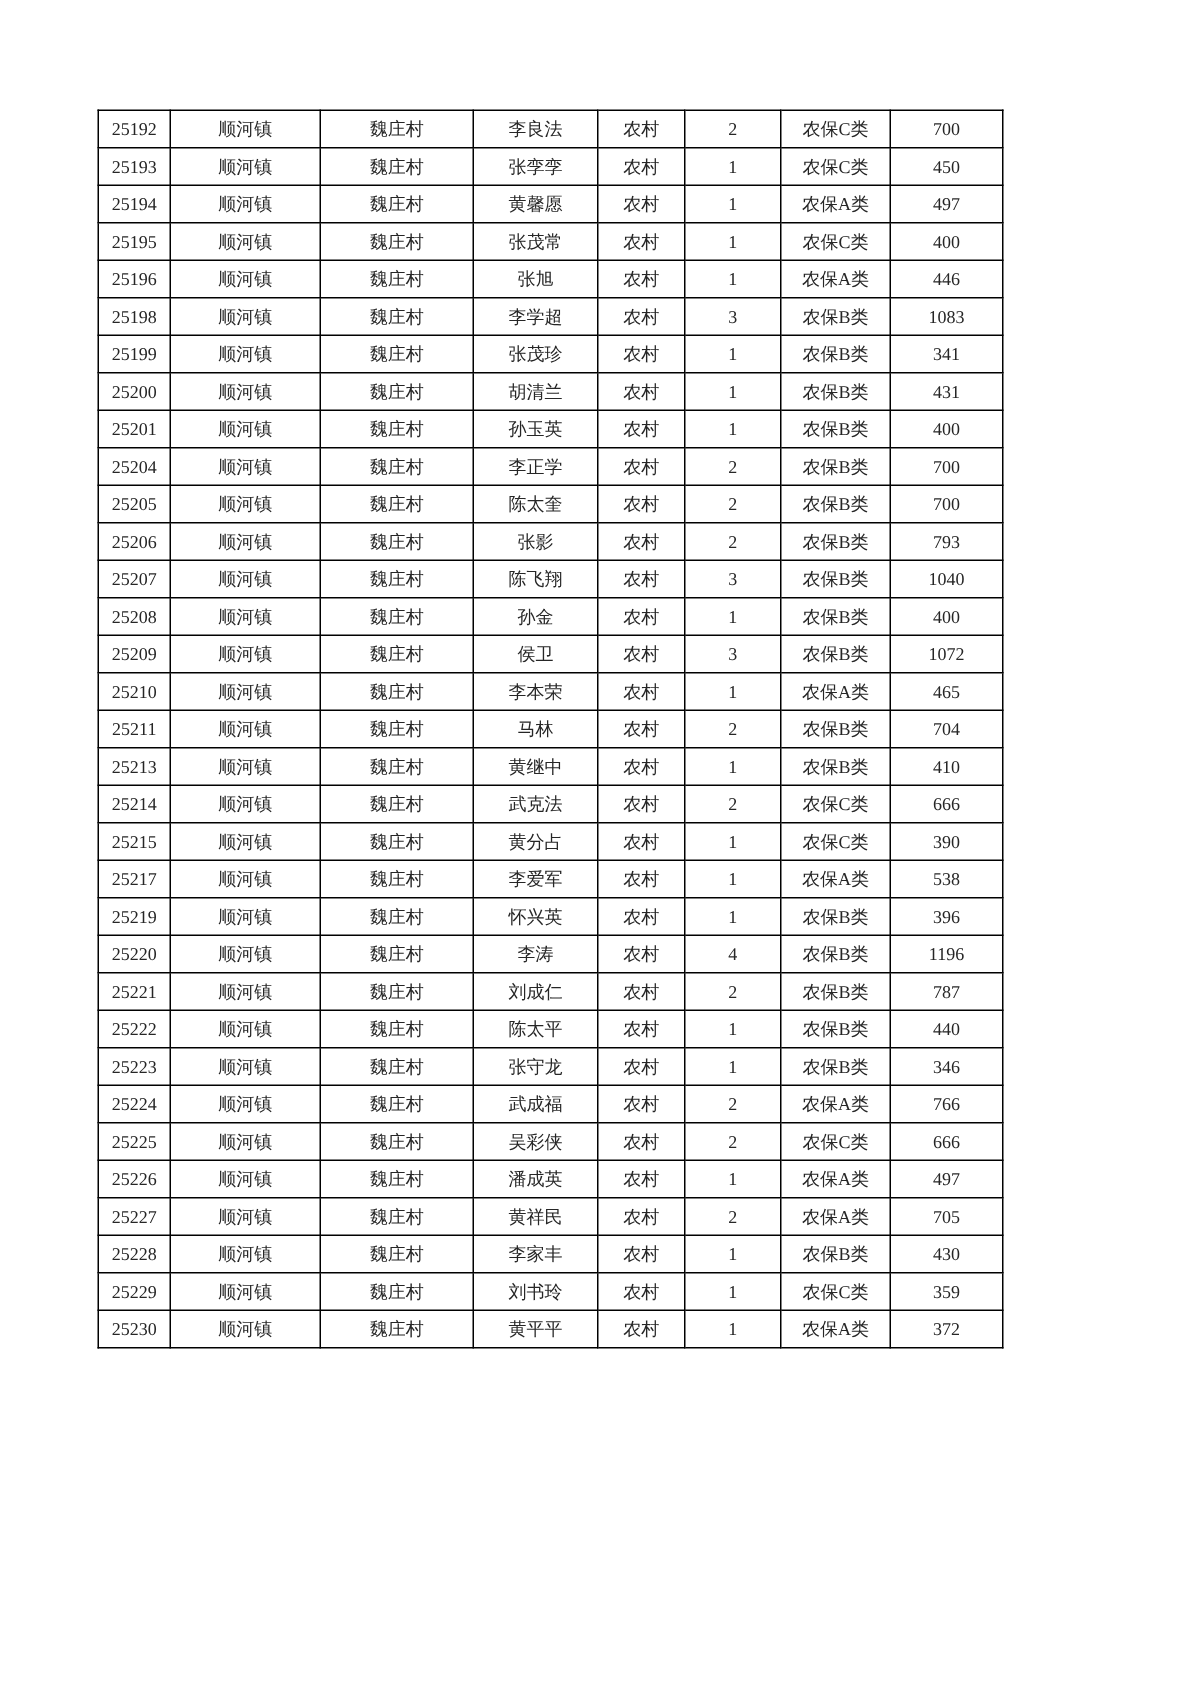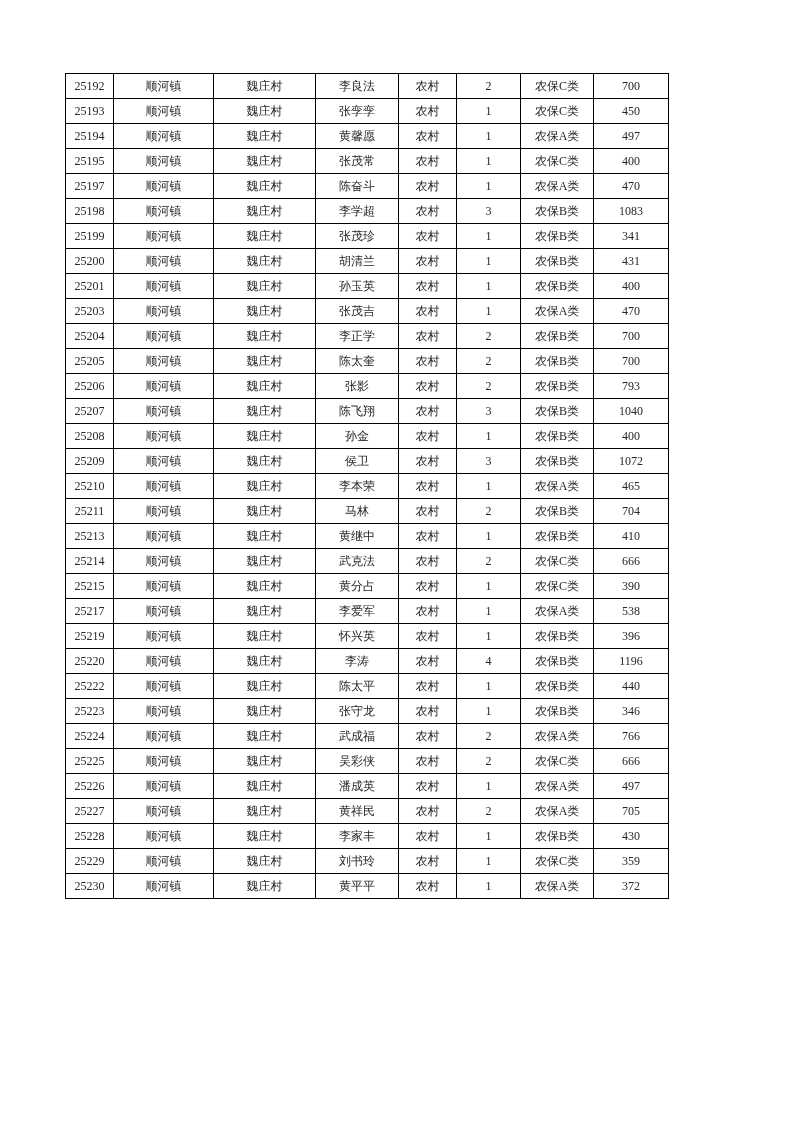--- a/index.html
+++ b/index.html
@@ -95,28 +95,28 @@
           <td>25195</td>
           <td>顺河镇</td>
           <td>魏庄村</td>
           <td>张茂常</td>
           <td>农村</td>
           <td>1</td>
           <td>农保C类</td>
           <td>400</td>
         </tr>
         <tr>
-          <td>25197</td>
-          <td>顺河镇</td>
-          <td>魏庄村</td>
-          <td>陈奋斗</td>
-          <td>农村</td>
-          <td>1</td>
-          <td>农保A类</td>
-          <td>470</td>
+          <td>25196</td>
+          <td>顺河镇</td>
+          <td>魏庄村</td>
+          <td>张旭</td>
+          <td>农村</td>
+          <td>1</td>
+          <td>农保A类</td>
+          <td>446</td>
         </tr>
         <tr>
           <td>25198</td>
           <td>顺河镇</td>
           <td>魏庄村</td>
           <td>李学超</td>
           <td>农村</td>
           <td>3</td>
           <td>农保B类</td>
           <td>1083</td>
@@ -145,30 +145,20 @@
           <td>25201</td>
           <td>顺河镇</td>
           <td>魏庄村</td>
           <td>孙玉英</td>
           <td>农村</td>
           <td>1</td>
           <td>农保B类</td>
           <td>400</td>
         </tr>
         <tr>
-          <td>25203</td>
-          <td>顺河镇</td>
-          <td>魏庄村</td>
-          <td>张茂吉</td>
-          <td>农村</td>
-          <td>1</td>
-          <td>农保A类</td>
-          <td>470</td>
-        </tr>
-        <tr>
           <td>25204</td>
           <td>顺河镇</td>
           <td>魏庄村</td>
           <td>李正学</td>
           <td>农村</td>
           <td>2</td>
           <td>农保B类</td>
           <td>700</td>
         </tr>
         <tr>
@@ -293,20 +283,30 @@
         </tr>
         <tr>
           <td>25220</td>
           <td>顺河镇</td>
           <td>魏庄村</td>
           <td>李涛</td>
           <td>农村</td>
           <td>4</td>
           <td>农保B类</td>
           <td>1196</td>
+        </tr>
+        <tr>
+          <td>25221</td>
+          <td>顺河镇</td>
+          <td>魏庄村</td>
+          <td>刘成仁</td>
+          <td>农村</td>
+          <td>2</td>
+          <td>农保B类</td>
+          <td>787</td>
         </tr>
         <tr>
           <td>25222</td>
           <td>顺河镇</td>
           <td>魏庄村</td>
           <td>陈太平</td>
           <td>农村</td>
           <td>1</td>
           <td>农保B类</td>
           <td>440</td>

